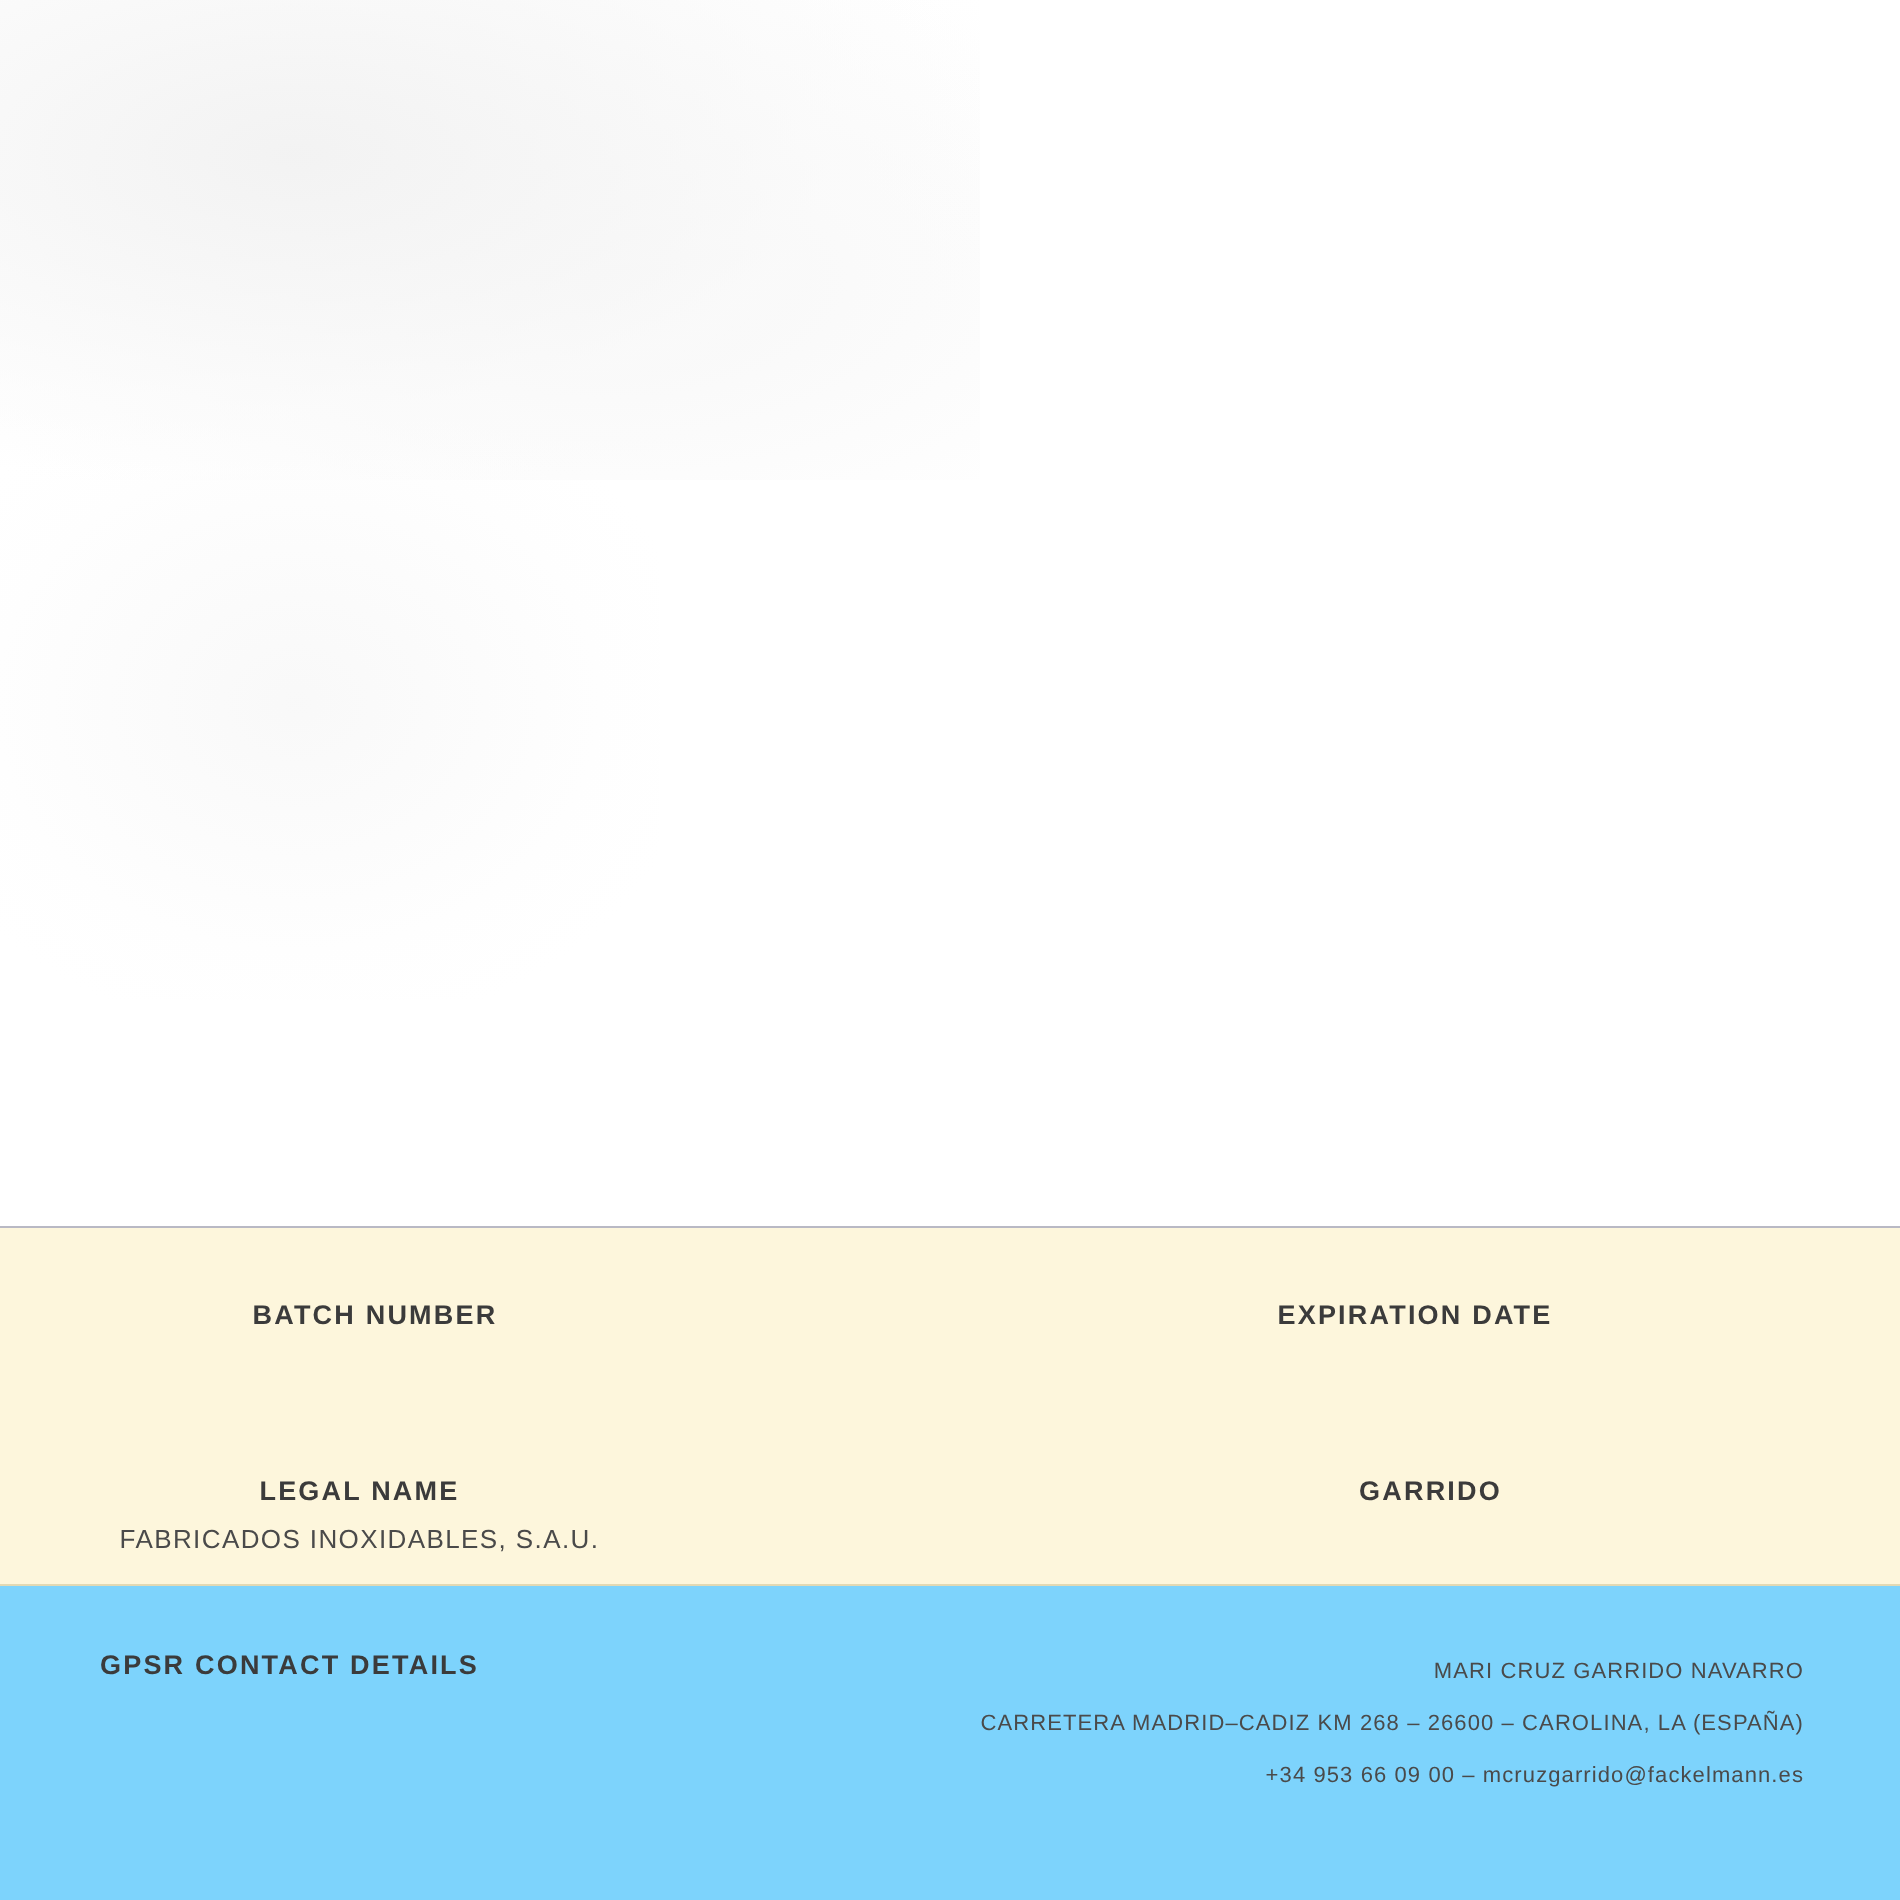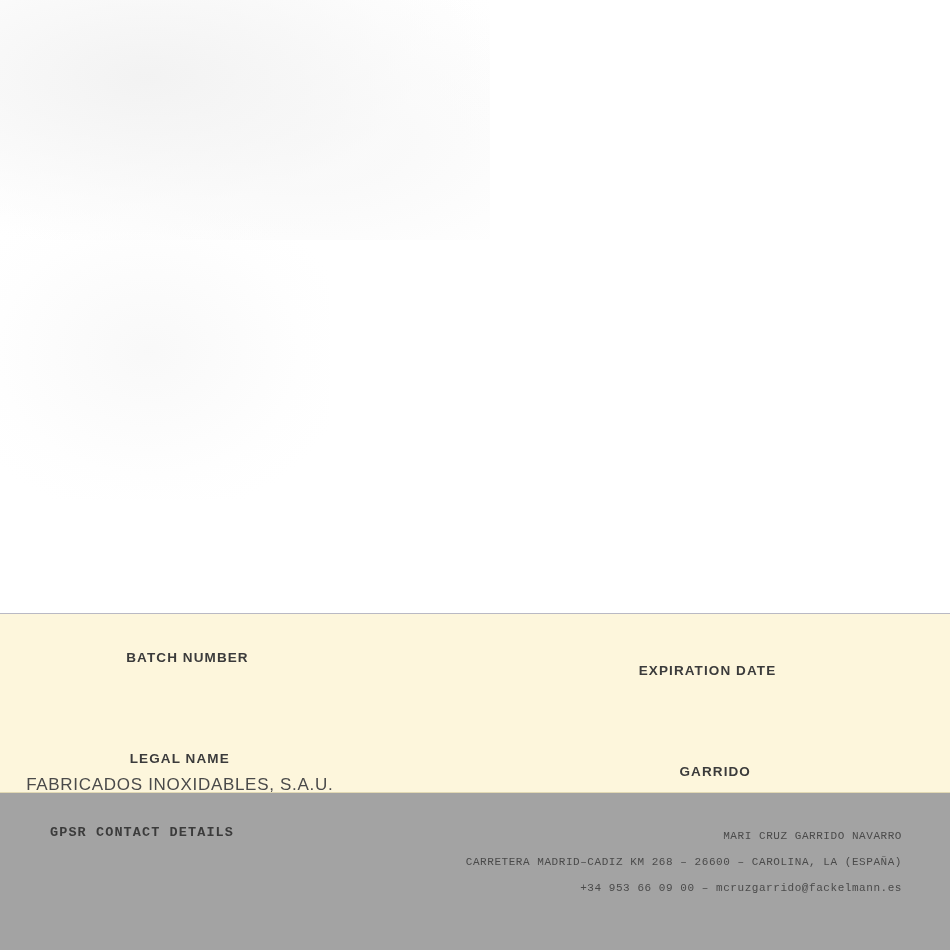--- a/index.html
+++ b/index.html
@@ -72,57 +72,55 @@
     text-align: center;
   }
   .field-label {
     font-size: 13.5px;
     letter-spacing: 1.1px;
     font-weight: bold;
     color: #3b3b3b;
     white-space: nowrap;
   }
   .field-value {
-    font-size: 17px;
+    font-size: 13px;
     letter-spacing: 0.7px;
     color: #4a4a4a;
     margin-top: 9px;
     white-space: nowrap;
   }
   .row-1 {
     padding-top: 36px;
   }
   .row-2 {
     padding-top: 64px;
     gap: 31px;
   }
   .left-col {
     padding-right: 100px;
   }
   .right-col {
     padding-right: 10px;
-    margin-top: 13px;
   }
 
   .band-divider {
     height: 1px;
     width: 100%;
     background: #e2d9b4;
   }
 
   
   .contact-band {
-    background: #a3a3a3;
+    background: #7dd3fc;
     flex: 1;
     position: relative;
     padding: 30px 48px 0 50px;
     display: flex;
     justify-content: space-between;
     align-items: flex-start;
-    font-family: Liberation Mono, monospace;
   }
   .contact-title {
     font-size: 13.5px;
     font-weight: bold;
     letter-spacing: 1.1px;
     color: #3b3b3b;
     white-space: nowrap;
     padding-top: 2px;
   }
   .contact-lines {

